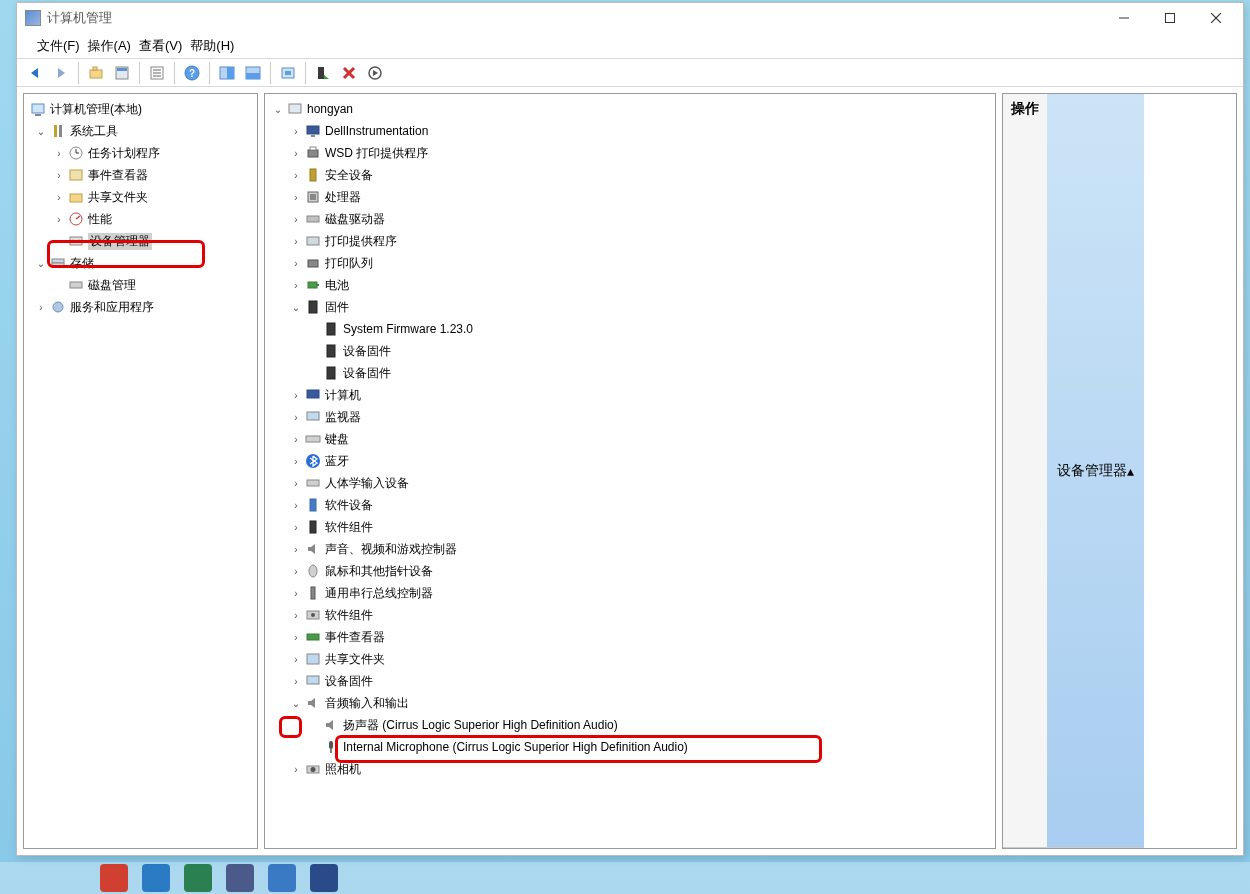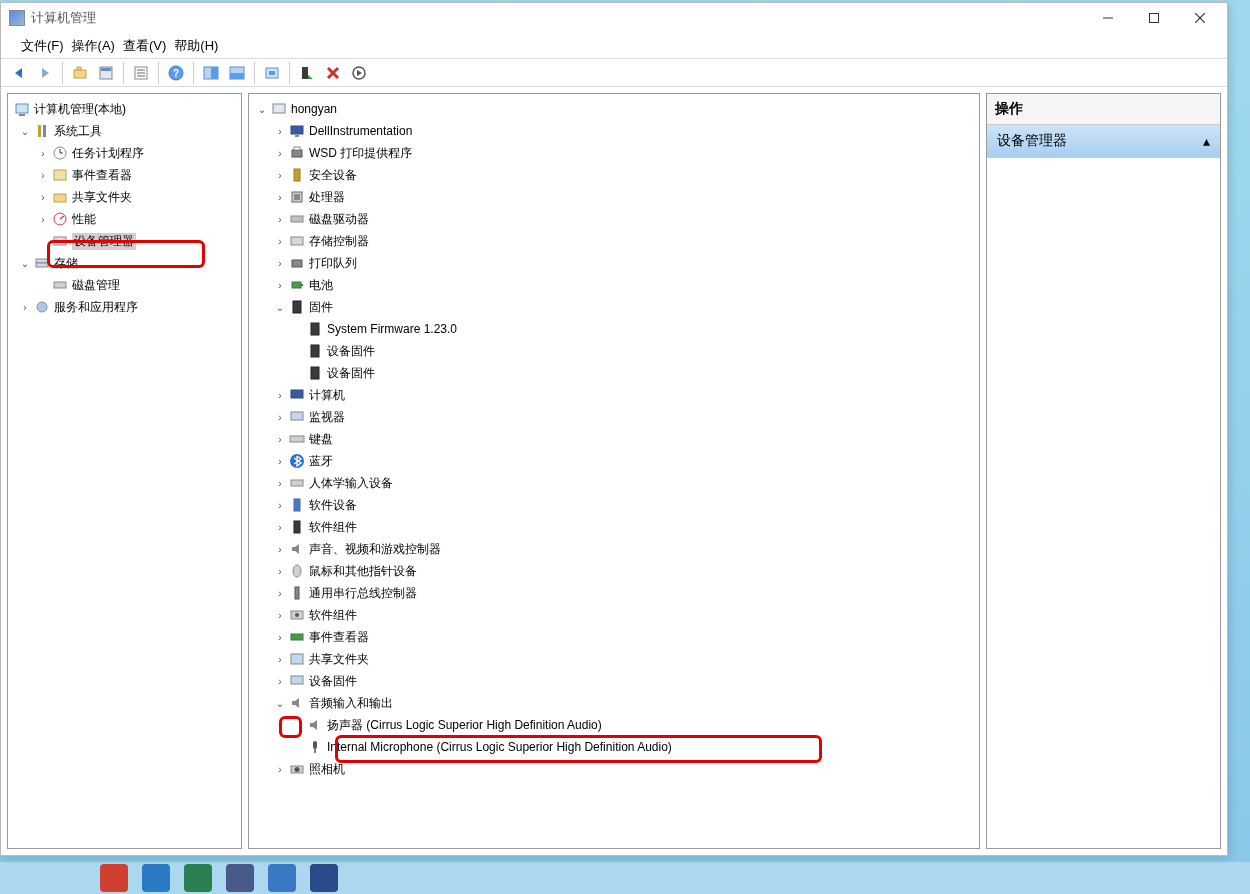--- a/index.html
+++ b/index.html
@@ -1,32 +1,32 @@
 <!DOCTYPE html>
 <html><head>
 <meta charset="utf-8">
 <style>
 * { box-sizing: border-box; margin: 0; padding: 0; }
 body { font-family: "Segoe UI", "Microsoft YaHei", sans-serif; font-size: 13px; background: #f0f0f0; overflow: hidden; width: 1250px; height: 894px; position: relative; }
 .desktop-bg { position: absolute; inset: 0; background: linear-gradient(180deg, #a0d8ef 0%, #88c8e8 100%); z-index: 0; }
-.window { position: absolute; left: 0; top: 2px; width: 1228px; height: 854px; background: #fff; border: 1px solid #bbb; box-shadow: 2px 2px 8px rgba(0,0,0,0.15); z-index: 10; display: flex; flex-direction: column; }
+.window { position: absolute; left: 16px; top: 2px; width: 1228px; height: 854px; background: #fff; border: 1px solid #bbb; box-shadow: 2px 2px 8px rgba(0,0,0,0.15); z-index: 10; display: flex; flex-direction: column; }
 .title-bar { height: 30px; display: flex; align-items: center; padding: 0 4px 0 8px; background: #fff; }
 .title-icon { width: 16px; height: 16px; background: linear-gradient(135deg,#5a8dd4,#9bb6e0); border: 1px solid #888; margin-right: 6px; }
 .title-text { flex: 1; color: #555; font-size: 13px; }
 .win-controls { display: flex; gap: 0; }
 .win-btn { width: 46px; height: 30px; display: flex; align-items: center; justify-content: center; color: #666; }
 .menu-bar { height: 26px; display: flex; align-items: center; padding: 0 16px; border-bottom: 1px solid #d9d9d9; }
 .menu-item { font-size: 13px; color: #000; padding: 2px 4px; }
 .toolbar { height: 28px; display: flex; align-items: center; padding: 0 6px; border-bottom: 1px solid #d9d9d9; gap: 2px; }
 .tool-btn { width: 24px; height: 24px; display: flex; align-items: center; justify-content: center; border: 1px solid transparent; }
 .tool-sep { width: 1px; height: 22px; background: #ccc; margin: 0 3px; }
 .content-area { flex: 1; display: flex; min-height: 0; }
 .left-panel { width: 235px; border: 1px solid #999; margin: 6px 3px 6px 6px; background: #fff; overflow: auto; padding: 4px 0; }
 .center-panel { flex: 1; border: 1px solid #999; margin: 6px 3px 6px 3px; background: #fff; overflow: auto; padding: 4px 0; }
-.right-panel { width: 235px; border: 1px solid #999; margin: 6px 6px 6px 3px; background: #fff; display: flex; flex-direction: column; }
+.right-panel { width: 235px; border: 1px solid #999; margin: 6px 6px 6px 3px; background: #fff; display: flex; flex-direction: row; }
 .tree-node { display: flex; align-items: center; height: 22px; white-space: nowrap; }
 .tree-indent { display: inline-block; }
 .tree-toggle { width: 14px; height: 14px; display: flex; align-items: center; justify-content: center; font-size: 10px; color: #555; margin-right: 2px; flex-shrink: 0; }
 .tree-icon { width: 16px; height: 16px; margin-right: 4px; flex-shrink: 0; display: flex; align-items: center; justify-content: center; }
 .tree-label { font-size: 12px; white-space: nowrap; }
 .tree-node.selected { }
 .tree-node.selected .tree-label { background: #d0d0d0; padding: 0 2px; }
 .highlight-box-red { border: 3px solid #e30000; border-radius: 6px; position: absolute; pointer-events: none; z-index: 50; }
 .actions-header { background: #f5f5f5; border-bottom: 1px solid #ccc; padding: 6px 8px; font-weight: bold; font-size: 14px; }
 .actions-selected { background: linear-gradient(180deg,#cce4f7 0%,#a8cdf0 100%); padding: 7px 10px; font-size: 14px; display: flex; justify-content: space-between; align-items: center; border-bottom: 1px solid #ccc; }
@@ -328,21 +328,21 @@
           <span class="tree-label">磁盘驱动器</span>
         </div>
       <div class="tree-node">
           <span class="tree-indent" style="width:24px"></span>
           <span class="tree-toggle">›</span>
           <span class="tree-icon">
             <svg class="icon-svg">
               <rect x="2" y="4" width="12" height="8" fill="#d0d8e0" stroke="#888"></rect>
             </svg>
           </span>
-          <span class="tree-label">存储控制器</span>
+          <span class="tree-label">打印提供程序</span>
         </div>
       <div class="tree-node">
           <span class="tree-indent" style="width:24px"></span>
           <span class="tree-toggle">›</span>
           <span class="tree-icon">
             <svg class="icon-svg">
               <rect x="3" y="5" width="10" height="7" fill="#888" stroke="#555"></rect>
             </svg>
           </span>
           <span class="tree-label">打印队列</span>

